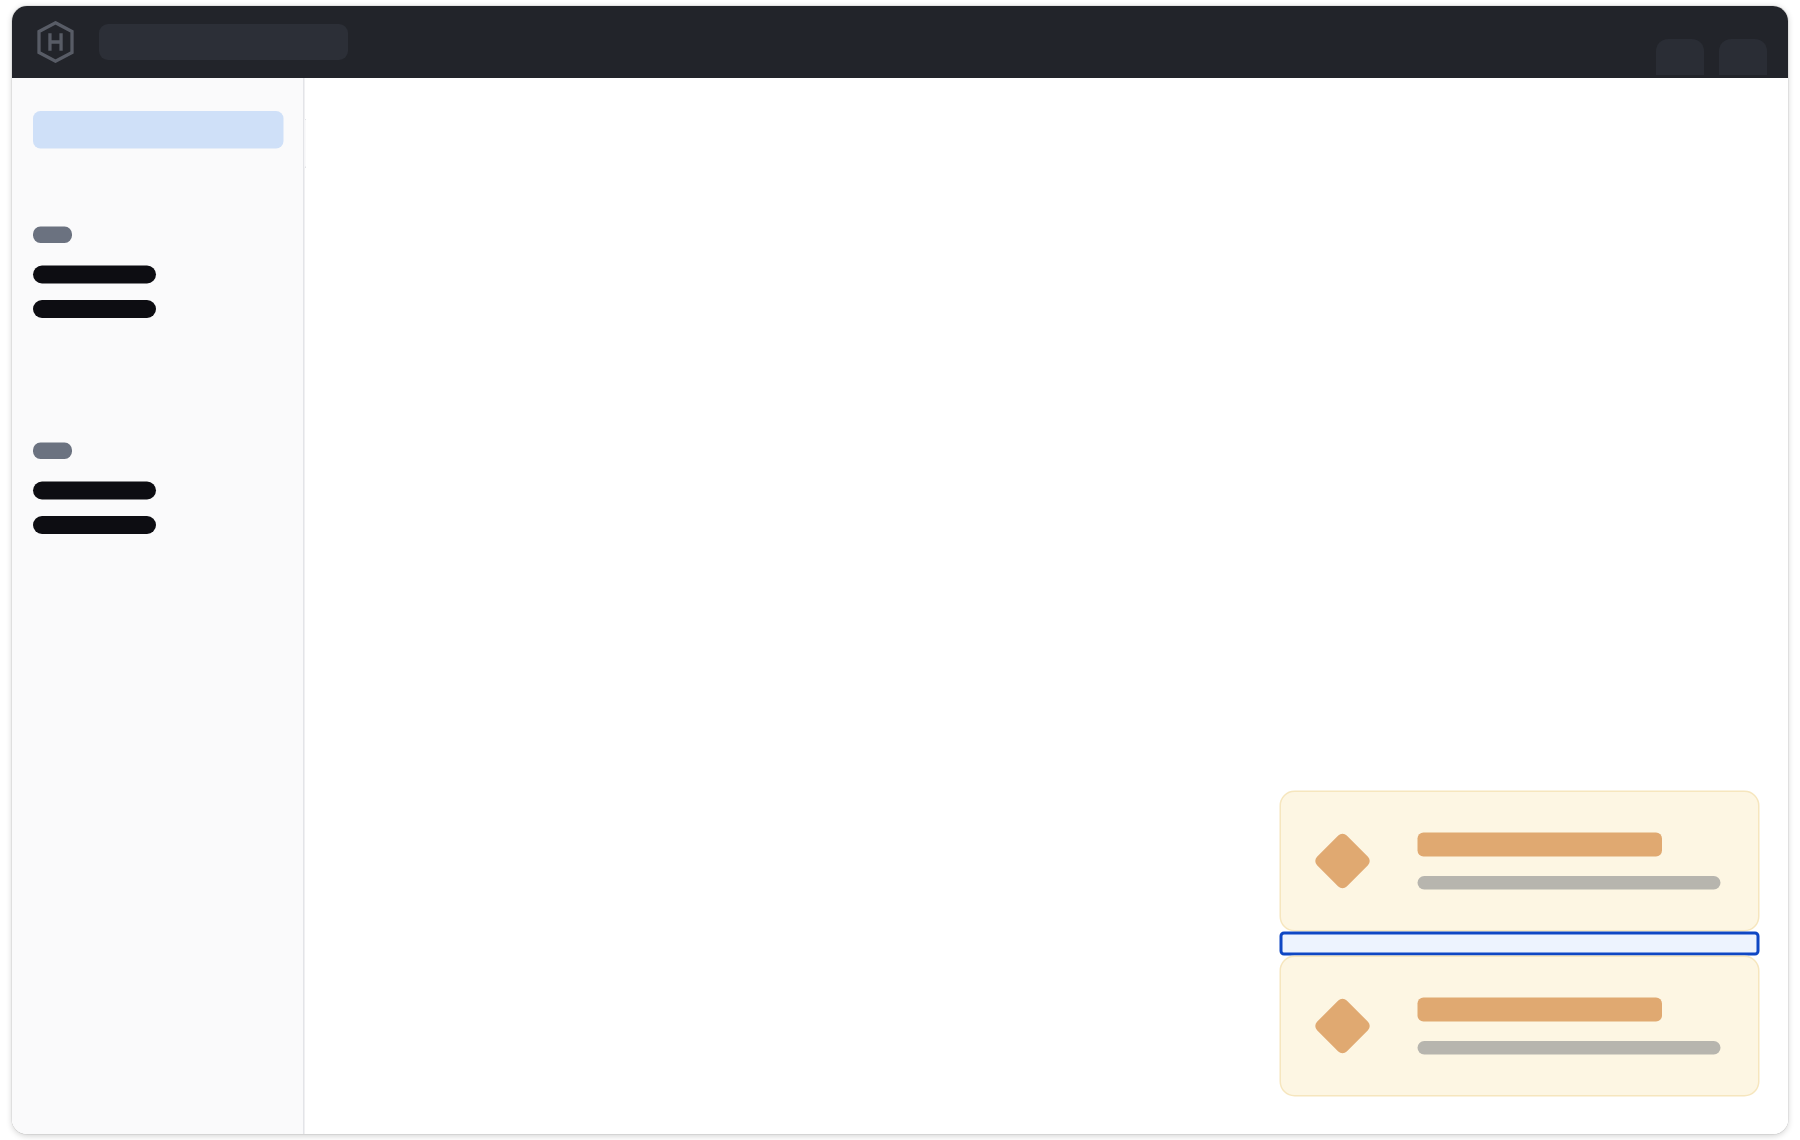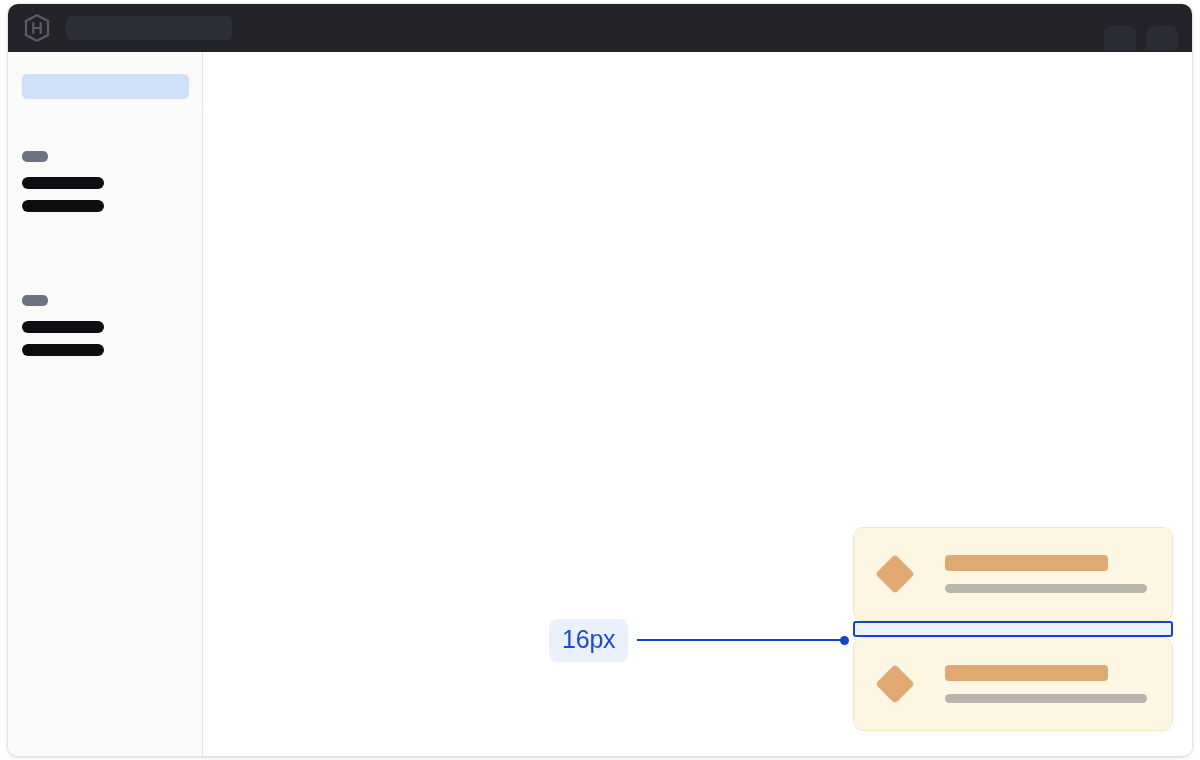--- a/index.html
+++ b/index.html
@@ -297,21 +297,16 @@
 
         <div class="skeleton-card">
           <div class="card-diamond"></div>
           <div class="card-lines">
             <div class="card-line-primary"></div>
             <div class="card-line-secondary"></div>
           </div>
         </div>
       </div>
 
-      <div class="measure-annotation">
-        <div class="measure-badge">16px</div>
-        <div class="measure-leader"></div>
-        <div class="measure-dot"></div>
-      </div>
 
     </div>
   </div>
 </div>
 
 </body></html>

